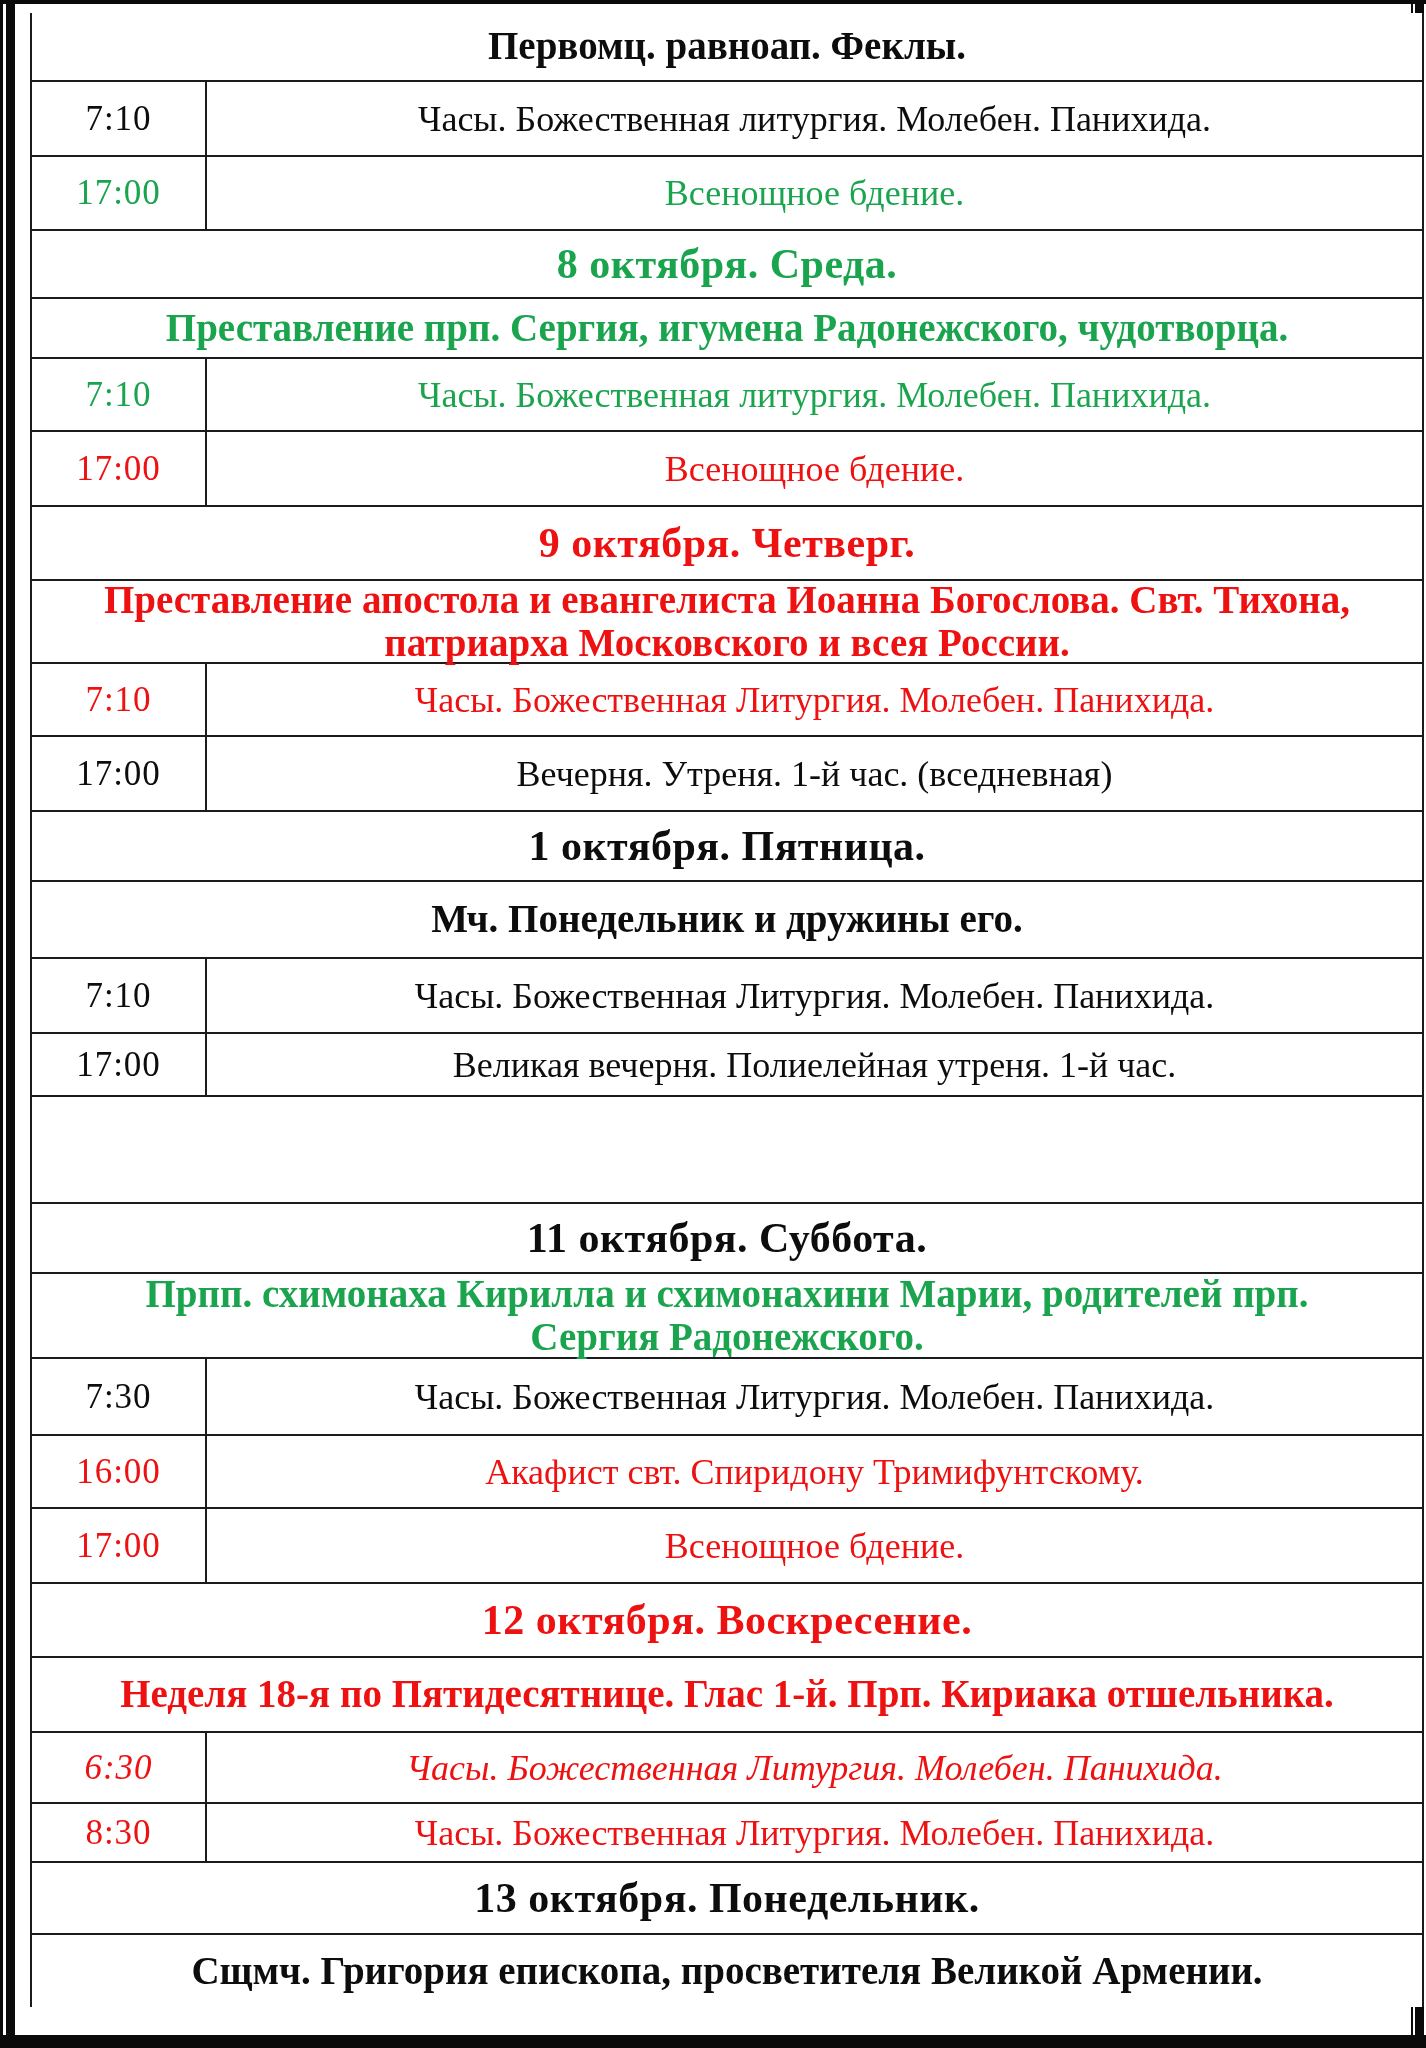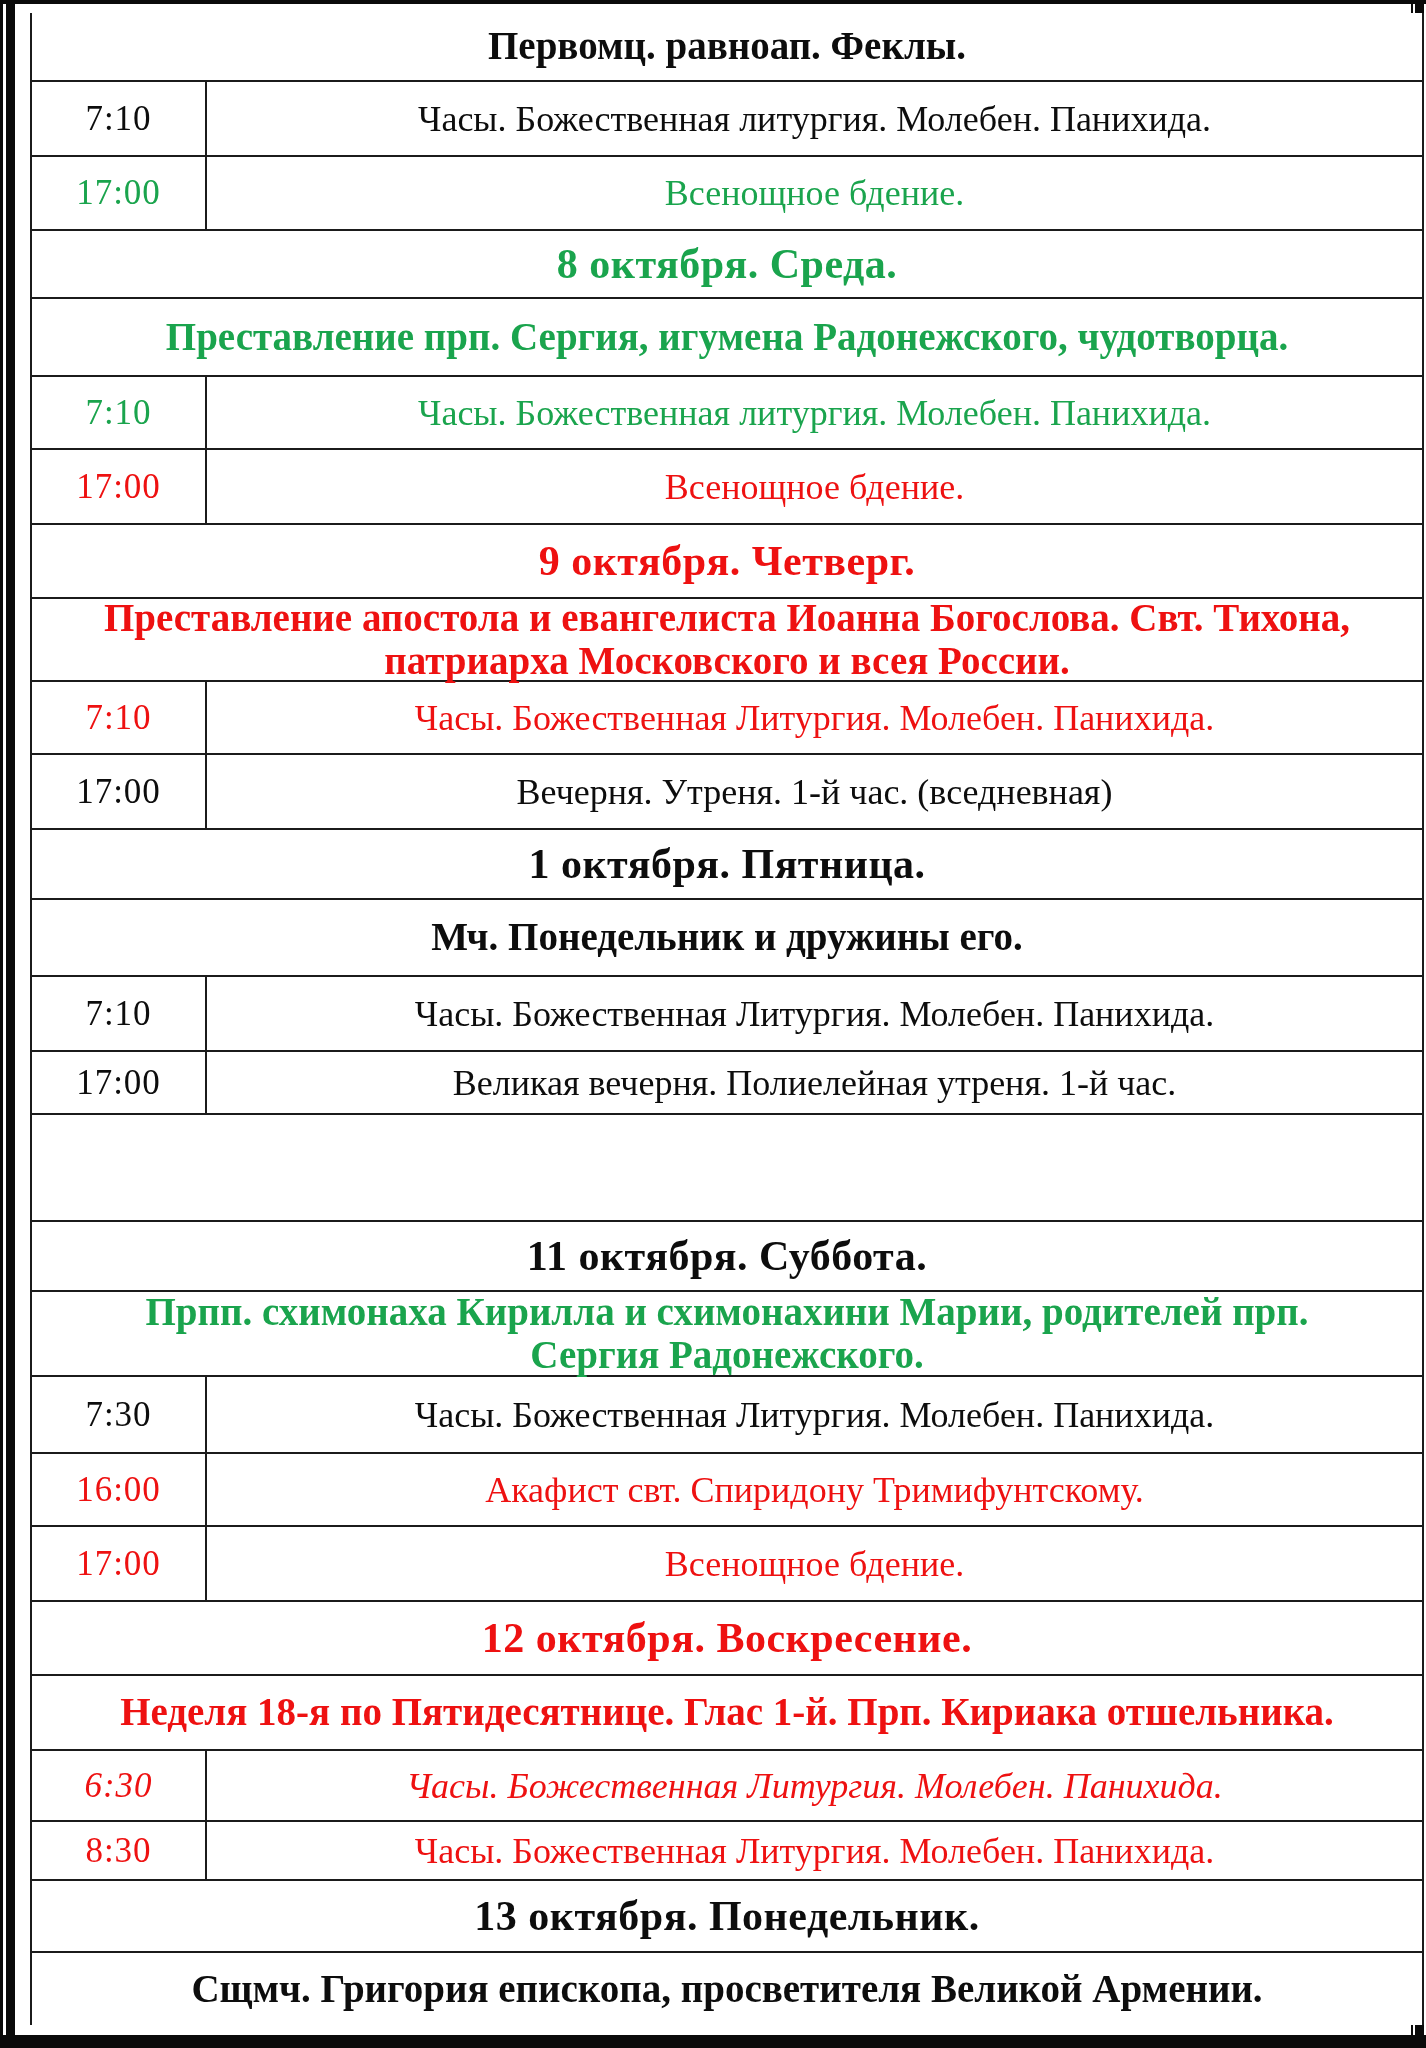--- a/index.html
+++ b/index.html
@@ -102,21 +102,21 @@
         <div class="cell cell-time">7:10</div>
         <div class="cell cell-desc">Часы. Божественная литургия. Молебен. Панихида.</div>
       </div>
       <div class="row row-service c-green" style="height: 74px;">
         <div class="cell cell-time">17:00</div>
         <div class="cell cell-desc">Всенощное бдение.</div>
       </div>
       <div class="row row-date c-green" style="height: 68px;">
         <div class="cell cell-full">8 октября. Среда.</div>
       </div>
-      <div class="row row-feast c-green" style="height: 78px;">
+      <div class="row row-feast c-green" style="height: 60px;">
         <div class="cell cell-full">Преставление прп. Сергия, игумена Радонежского, чудотворца.</div>
       </div>
       <div class="row row-service c-green" style="height: 73px;">
         <div class="cell cell-time">7:10</div>
         <div class="cell cell-desc">Часы. Божественная литургия. Молебен. Панихида.</div>
       </div>
       <div class="row row-service c-red" style="height: 75px;">
         <div class="cell cell-time">17:00</div>
         <div class="cell cell-desc">Всенощное бдение.</div>
       </div>

